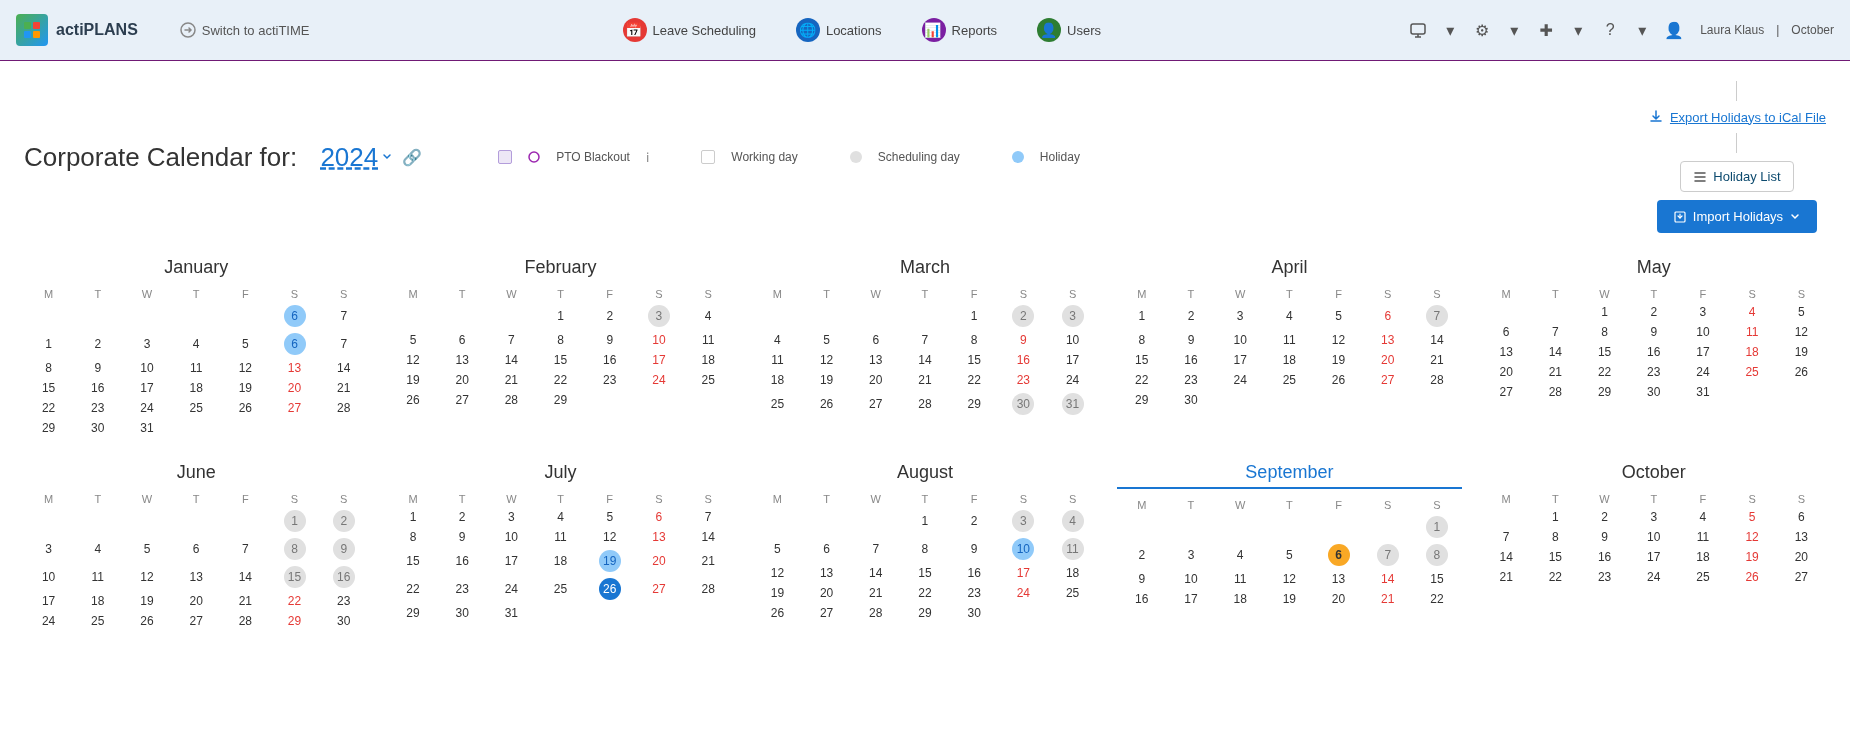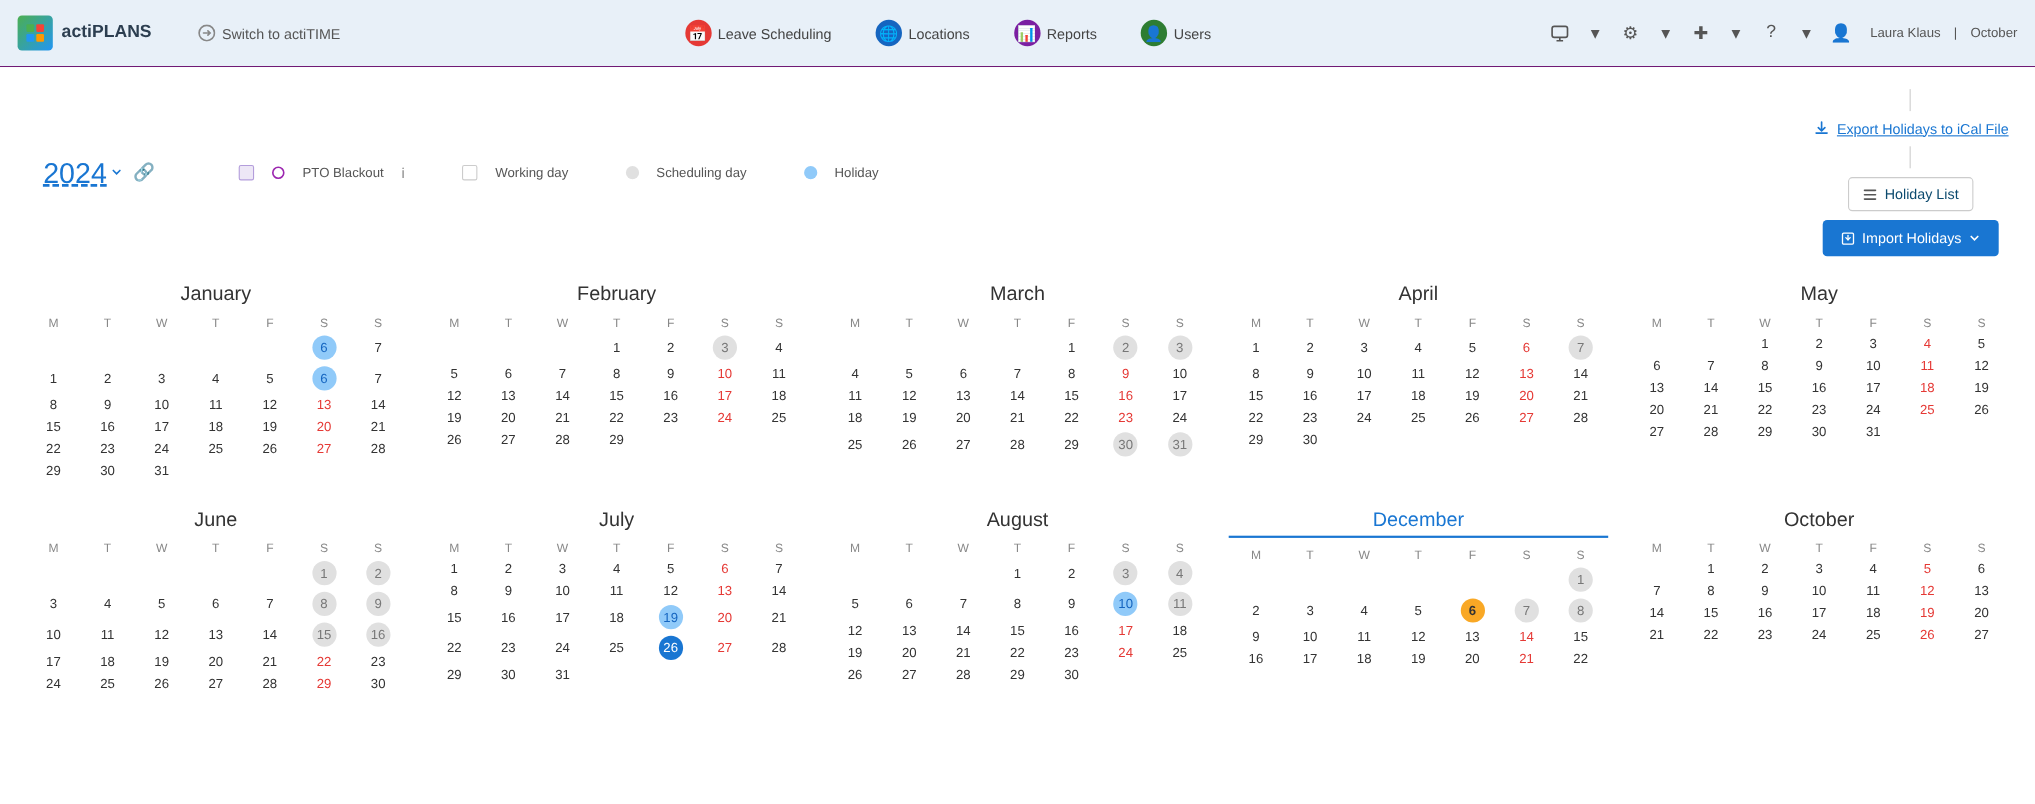--- a/index.html
+++ b/index.html
@@ -225,21 +225,21 @@
     </div>
     <span>Laura Klaus</span>
     <span>|</span>
     <span style="cursor:pointer;color:#555;">October</span>
   </div>
 </div>
 
 <div class="page">
   <div class="page-header">
     <h1 class="page-title">
-      &nbsp;
+      <span>Corporate Calendar for:</span>&nbsp;
       <span class="year-link">
         <span>2024</span>
         <svg width="14" height="14" viewBox="0 0 14 14" fill="none">
             <path d="M4 5l3 3 3-3" stroke="#1976d2" stroke-width="1.5" stroke-linecap="round"></path>
           </svg>
       </span>
       <span class="link-icon">🔗</span>
     </h1>
 
     <div class="legend">
@@ -804,21 +804,21 @@
               <td>28</td>
               <td>29</td>
               <td>30</td>
               <td></td>
               <td></td>
             </tr>
           </tbody>
         </table>
       </div>
       <div class="month-calendar">
-        <div class="month-name highlight">December</div>
+        <div class="month-name highlight">September</div>
         <table class="cal-table">
           <thead>
             <tr>
               <th>M</th>
               <th>T</th>
               <th>W</th>
               <th>T</th>
               <th>F</th>
               <th>S</th>
               <th>S</th>

